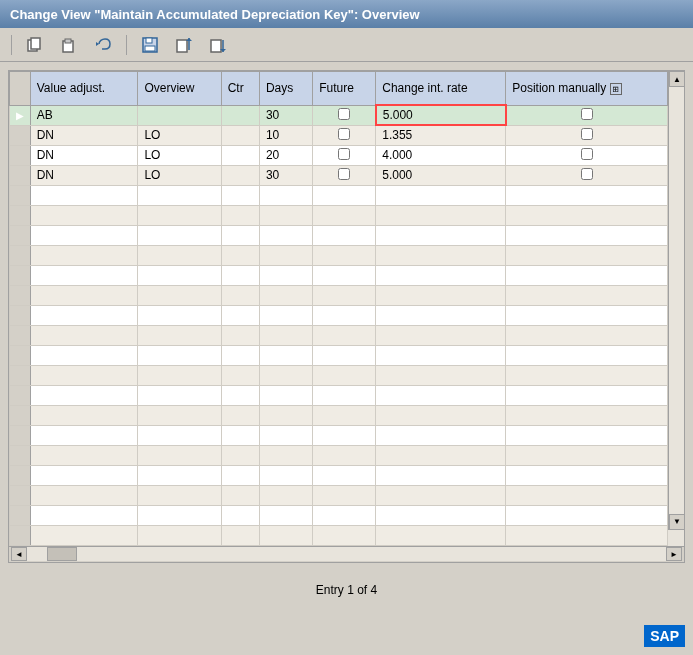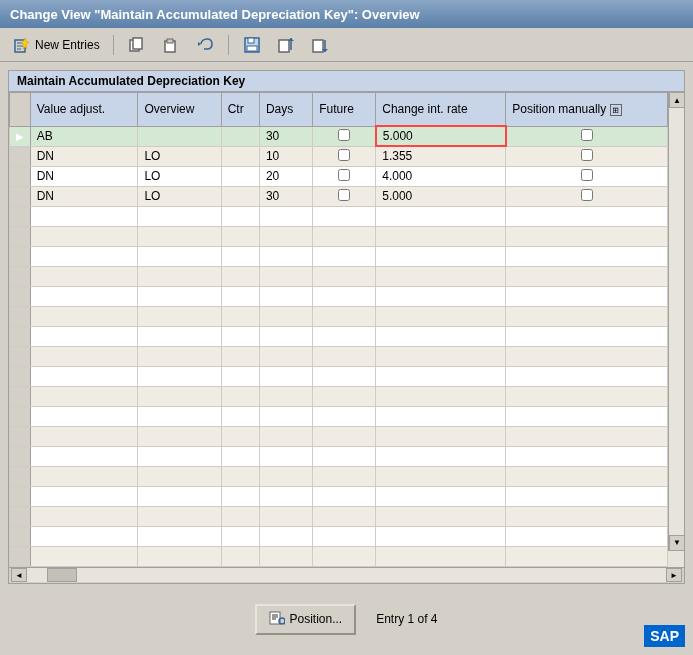--- a/index.html
+++ b/index.html
@@ -229,32 +229,20 @@
   </style>
 </head>
 <body>
 
 <div class="title-bar">
   <span>Change View "Maintain Accumulated Depreciation Key": Overview</span>
 </div>
 
 <div class="toolbar">
 
-  <button class="toolbar-btn">
-    <span class="toolbar-icon">
-      <svg width="18" height="18" viewBox="0 0 18 18">
-        <rect x="2" y="4" width="10" height="12" fill="none" stroke="#336699" stroke-width="1.5"></rect>
-        <line x1="4" y1="7" x2="10" y2="7" stroke="#336699" stroke-width="1"></line>
-        <line x1="4" y1="10" x2="10" y2="10" stroke="#336699" stroke-width="1"></line>
-        <line x1="4" y1="13" x2="8" y2="13" stroke="#336699" stroke-width="1"></line>
-        <polygon points="12,2 14,6 16,6 13,9 14,13 12,11 10,13 11,9 8,6 10,6" fill="#ffcc00" stroke="#cc9900" stroke-width="0.5"></polygon>
-      </svg>
-    </span>
-    <span>New Entries</span>
-  </button>
 
   <div class="toolbar-separator"></div>
 
   <button class="toolbar-btn">
     <span class="toolbar-icon">
       <svg width="18" height="18" viewBox="0 0 18 18">
         <rect x="2" y="4" width="9" height="11" fill="white" stroke="#666" stroke-width="1.5"></rect>
         <rect x="5" y="2" width="9" height="11" fill="white" stroke="#666" stroke-width="1.5"></rect>
       </svg>
     </span>
@@ -305,21 +293,20 @@
       <svg width="18" height="18" viewBox="0 0 18 18">
         <rect x="2" y="4" width="10" height="12" fill="white" stroke="#666" stroke-width="1.5"></rect>
         <line x1="14" y1="4" x2="14" y2="16" stroke="#336699" stroke-width="1.5"></line>
         <polygon points="11,13 17,13 14,16" fill="#336699"></polygon>
       </svg>
     </span>
   </button>
 </div>
 
 <div class="panel">
-  <div class="panel-title">Maintain Accumulated Depreciation Key</div>
 
   <div style="position:relative;">
     <div class="table-wrapper">
       <table class="data-table">
         <thead>
           <tr>
             <th style="width:16px; background:#d4d0c8; border-right:1px solid #a0a0a0;"></th>
             <th>
               <span>Value adjust.</span>
             </th>
@@ -580,29 +567,16 @@
   <div class="bottom-scrollbar">
     <div class="h-scroll-btn">◄</div>
     <div class="h-scroll-track">
       <div class="h-scroll-thumb"></div>
     </div>
     <div class="h-scroll-btn">►</div>
   </div>
 </div>
 
 <div class="footer-area">
-  <button class="position-btn">
-    <span>
-      <svg width="16" height="16" viewBox="0 0 16 16">
-        <rect x="1" y="2" width="10" height="12" fill="white" stroke="#666" stroke-width="1"></rect>
-        <line x1="3" y1="5" x2="9" y2="5" stroke="#333" stroke-width="1"></line>
-        <line x1="3" y1="7" x2="9" y2="7" stroke="#333" stroke-width="1"></line>
-        <line x1="3" y1="9" x2="7" y2="9" stroke="#333" stroke-width="1"></line>
-        <circle cx="13" cy="11" r="3" fill="none" stroke="#336699" stroke-width="1.5"></circle>
-        <line x1="15" y1="13" x2="17" y2="15" stroke="#336699" stroke-width="1.5"></line>
-      </svg>
-    </span>
-    <span>Position...</span>
-  </button>
   <span>Entry 1 of 4</span>
 </div>
 
 <div class="sap-logo" style="position:fixed; bottom:8px; right:8px;">SAP</div>
 
 </body></html>

